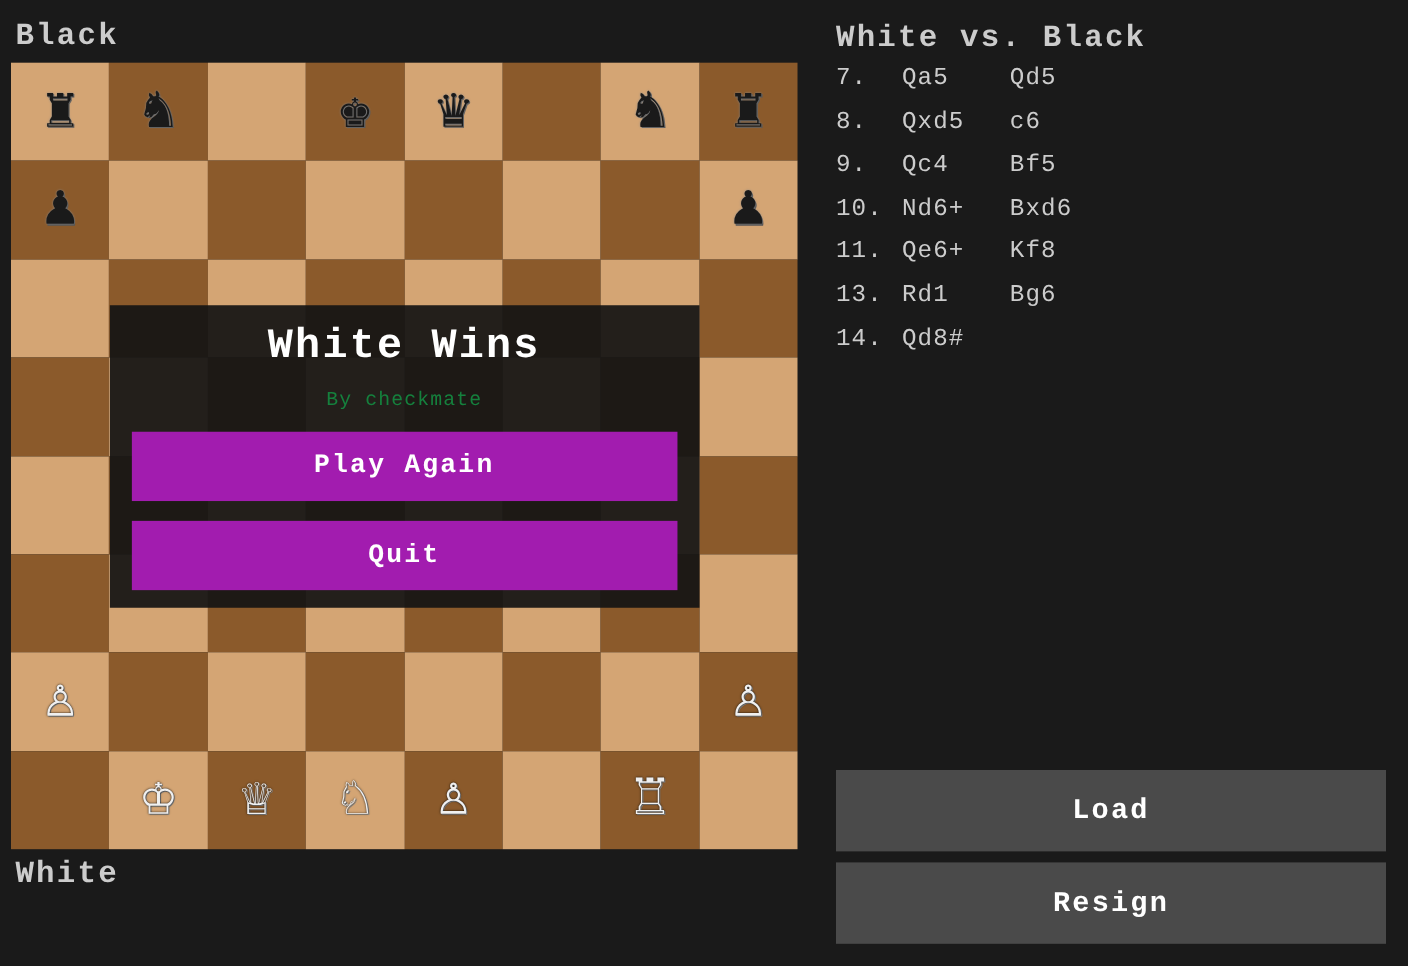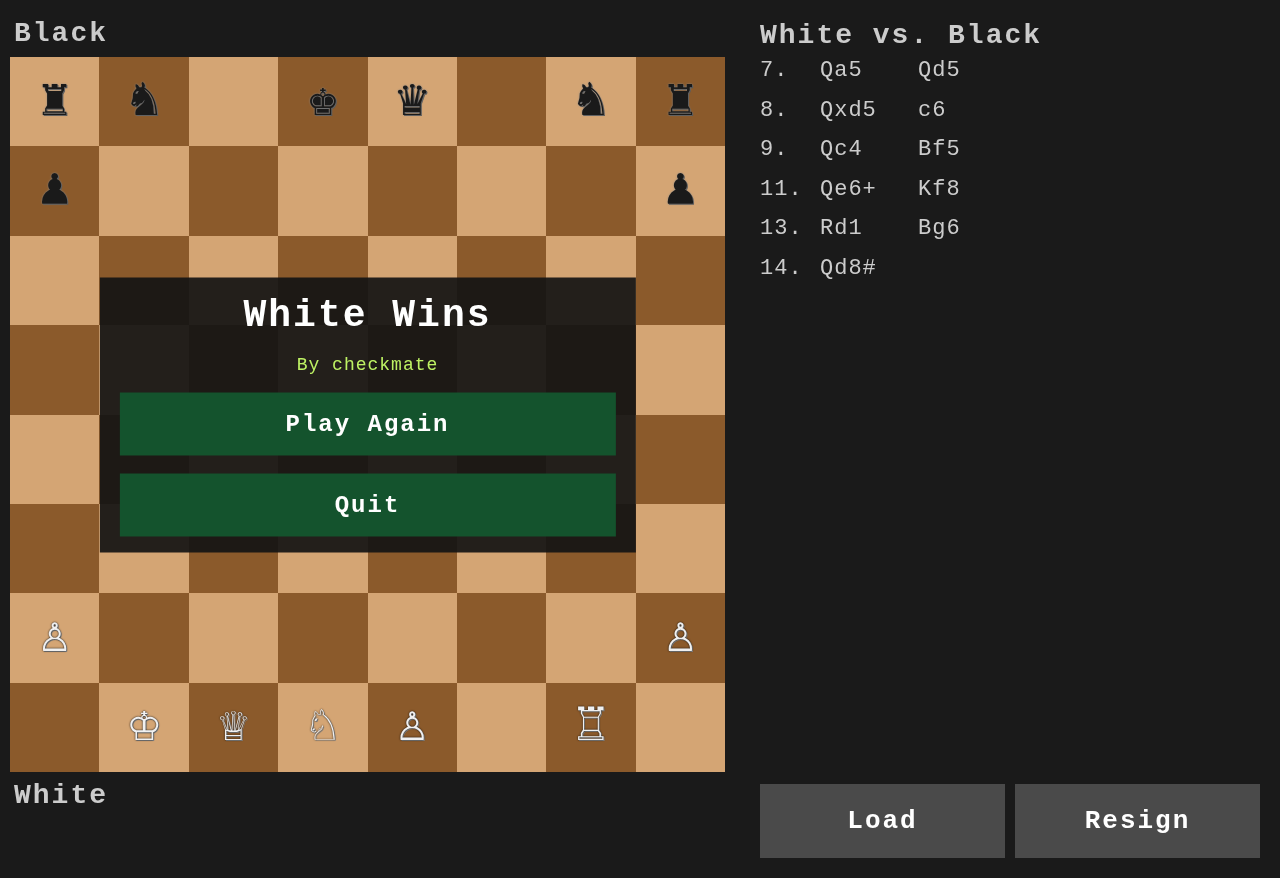--- a/index.html
+++ b/index.html
@@ -82,28 +82,28 @@
     .overlay-title {
       font-size: 38px;
       font-weight: bold;
       color: #ffffff;
       letter-spacing: 2px;
       text-align: center;
     }
 
     .overlay-subtitle {
       font-size: 18px;
-      color: #bef264;
+      color: #15803d;
       letter-spacing: 1px;
     }
 
     .overlay-btn {
       width: 100%;
       padding: 18px 0;
-      background: #14532d;
+      background: #a21caf;
       color: #ffffff;
       font-family: 'Courier New', Courier, monospace;
       font-size: 24px;
       font-weight: bold;
       border: none;
       cursor: pointer;
       letter-spacing: 2px;
       text-align: center;
     }
 
@@ -138,21 +138,21 @@
       letter-spacing: 1px;
     }
 
     .move-row {
       display: flex;
       gap: 8px;
     }
 
     .right-buttons {
       display: flex;
-      flex-direction: row;
+      flex-direction: column;
       gap: 10px;
       margin-top: 16px;
     }
 
     .right-btn {
       background: #4a4a4a;
       color: #ffffff;
       border: none;
       padding: 22px 0;
       font-family: 'Courier New', Courier, monospace;
@@ -264,20 +264,25 @@
           <span style="min-width:52px">8.</span>
           <span style="min-width:90px">Qxd5</span>
           <span>c6</span>
         </div>
         <div class="move-row">
           <span style="min-width:52px">9.</span>
           <span style="min-width:90px">Qc4</span>
           <span>Bf5</span>
         </div>
         <div class="move-row">
+          <span style="min-width:52px">10.</span>
+          <span style="min-width:90px">Nd6+</span>
+          <span>Bxd6</span>
+        </div>
+        <div class="move-row">
           <span style="min-width:52px">11.</span>
           <span style="min-width:90px">Qe6+</span>
           <span>Kf8</span>
         </div>
         <div class="move-row">
           <span style="min-width:52px">13.</span>
           <span style="min-width:90px">Rd1</span>
           <span>Bg6</span>
         </div>
         <div class="move-row">

